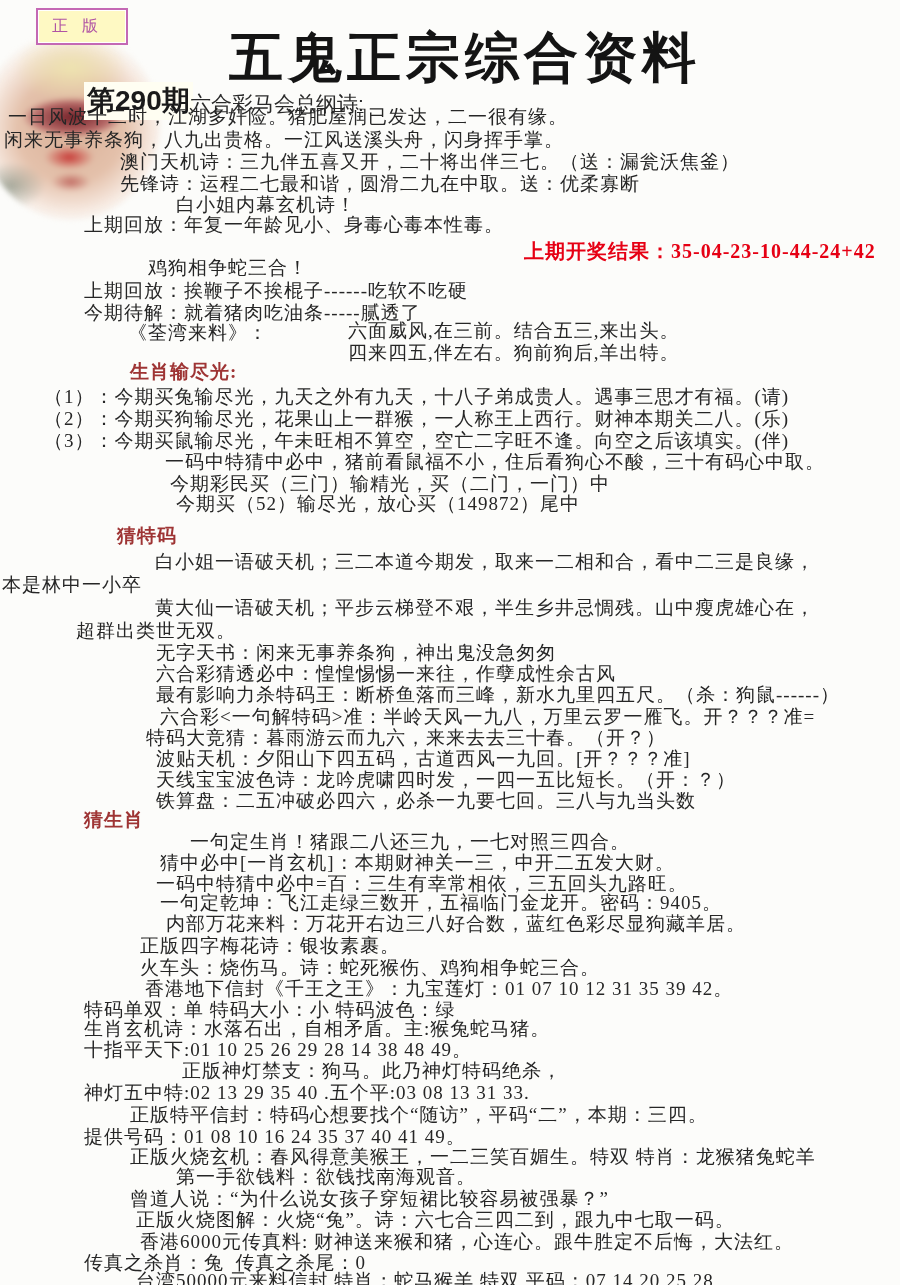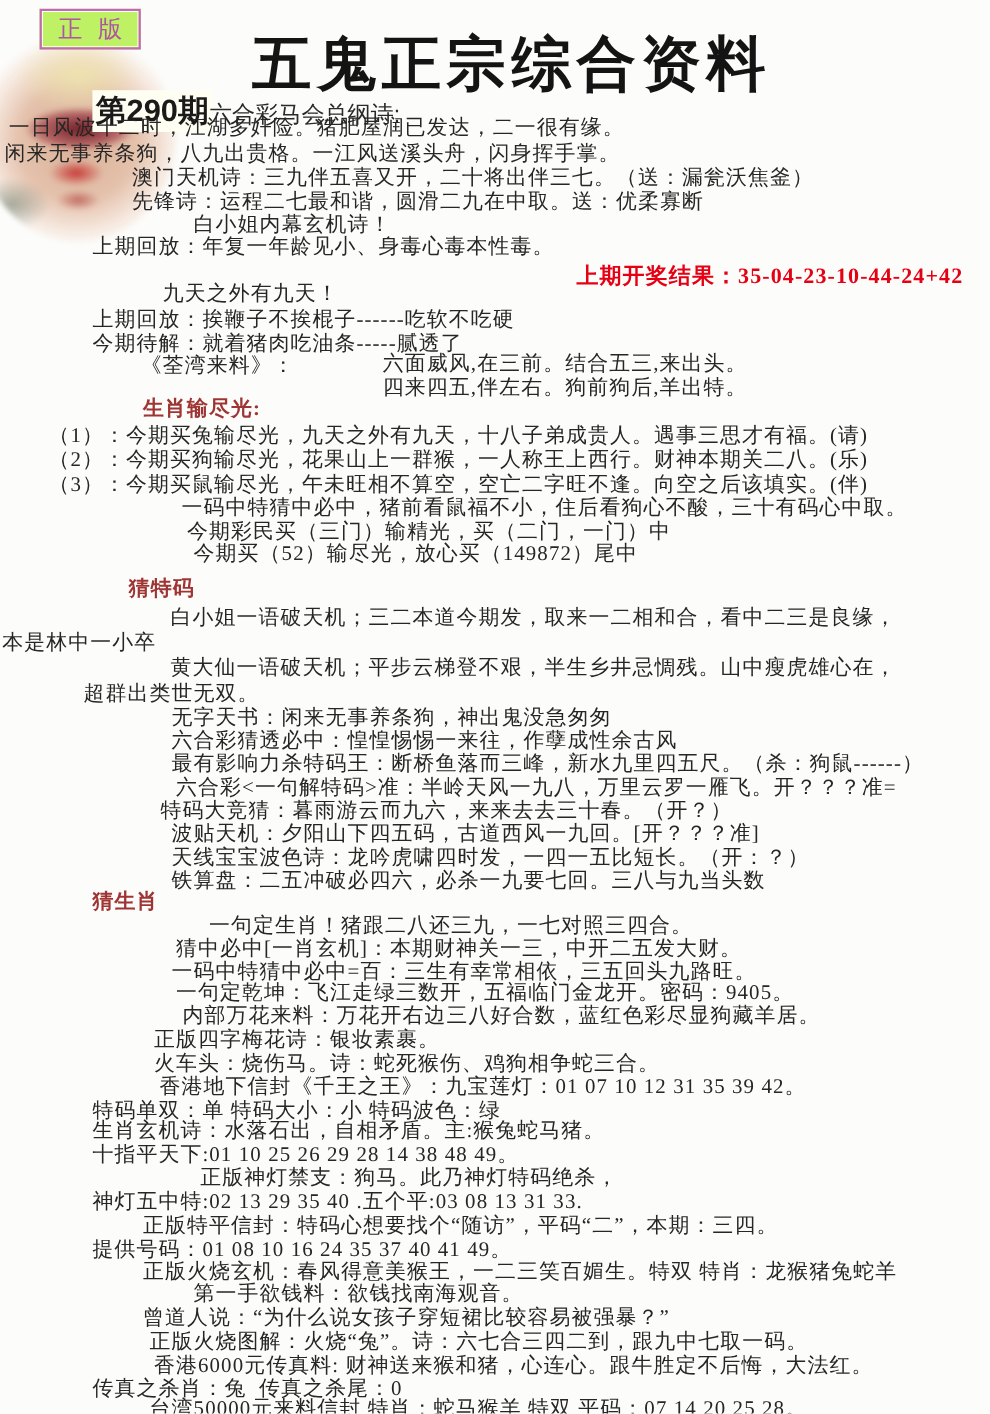--- a/index.html
+++ b/index.html
@@ -20,23 +20,23 @@
       radial-gradient(ellipse 16% 7% at 50% 80%, rgba(170,50,50,.6) 0%, rgba(170,50,50,0) 70%),
       radial-gradient(ellipse 46% 26% at 50% 20%, rgba(238,228,175,.95) 0%, rgba(238,228,175,0) 70%),
       radial-gradient(ellipse 28% 18% at 16% 82%, rgba(70,90,70,.45) 0%, rgba(70,90,70,0) 70%),
       radial-gradient(circle at 50% 52%, #d9b098 0%, #e4c1ab 40%, #f5e6dc 60%, rgba(255,255,255,0) 73%);
     filter:blur(2.5px);
   }
 
   
   #badge{
     position:absolute;left:36px;top:8px;width:88px;height:33px;z-index:4;
-    background:#bef264;border:2px solid #c468b4;box-shadow:0 0 0 1px #fff inset;
-    display:flex;align-items:center;justify-content:center;
-    color:#b054a4;font-size:22px;letter-spacing:14px;text-indent:14px;
+    background:#fef9c3;border:2px solid #c468b4;box-shadow:0 0 0 1px #fff inset;
+    display:flex;align-items:center;
+    color:#b054a4;font-size:16px;letter-spacing:14px;text-indent:14px;
     font-family:"Liberation Serif","DejaVu Serif",serif;
   }
 
   
   #main-title{
     position:absolute;left:0;top:22px;width:900px;z-index:2;
     text-align:center;padding-left:30px;box-sizing:border-box;
     font-size:54px;font-weight:bold;color:#141414;letter-spacing:5px;
     white-space:nowrap;
   }
@@ -81,21 +81,21 @@
   <div id="issue-subtitle">六合彩马会总纲诗:</div>
 
   <div id="lines">
       <div class="ln" style="left: 8px; top: 106px;">一日风波十二时，江湖多奸险。猪肥屋润已发达，二一很有缘。</div>
       <div class="ln" style="left: 4px; top: 129px;">闲来无事养条狗，八九出贵格。一江风送溪头舟，闪身挥手掌。</div>
       <div class="ln" style="left: 120px; top: 151px;">澳门天机诗：三九伴五喜又开，二十将出伴三七。（送：漏瓮沃焦釜）</div>
       <div class="ln" style="left: 120px; top: 173px;">先锋诗：运程二七最和谐，圆滑二九在中取。送：优柔寡断</div>
       <div class="ln" style="left: 176px; top: 194px; text-align: right;">白小姐内幕玄机诗！</div>
       <div class="ln" style="left: 84px; top: 214px;">上期回放：年复一年龄见小、身毒心毒本性毒。</div>
       <div class="ln r" style="left: 524px; top: 240px; font-size: 20px;">上期开奖结果：35-04-23-10-44-24+42</div>
-      <div class="ln" style="left: 148px; top: 257px;">九天之外有九天！</div>
+      <div class="ln" style="left: 148px; top: 257px;">鸡狗相争蛇三合！</div>
       <div class="ln" style="left: 84px; top: 280px;">上期回放：挨鞭子不挨棍子------吃软不吃硬</div>
       <div class="ln" style="left: 84px; top: 302px;">今期待解：就着猪肉吃油条-----腻透了</div>
       <div class="ln" style="left: 128px; top: 322px;">《荃湾来料》：</div>
       <div class="ln" style="left: 348px; top: 320px;">六面威风,在三前。结合五三,来出头。</div>
       <div class="ln" style="left: 348px; top: 342px;">四来四五,伴左右。狗前狗后,羊出特。</div>
       <div class="ln h" style="left: 130px; top: 361px;">生肖输尽光:</div>
       <div class="ln" style="left: 44px; top: 386px;">（1）：今期买兔输尽光，九天之外有九天，十八子弟成贵人。遇事三思才有福。(请)</div>
       <div class="ln" style="left: 44px; top: 408px;">（2）：今期买狗输尽光，花果山上一群猴，一人称王上西行。财神本期关二八。(乐)</div>
       <div class="ln" style="left: 44px; top: 430px;">（3）：今期买鼠输尽光，午未旺相不算空，空亡二字旺不逢。向空之后该填实。(伴)</div>
       <div class="ln" style="left: 165px; top: 451px;">一码中特猜中必中，猪前看鼠福不小，住后看狗心不酸，三十有码心中取。</div>

